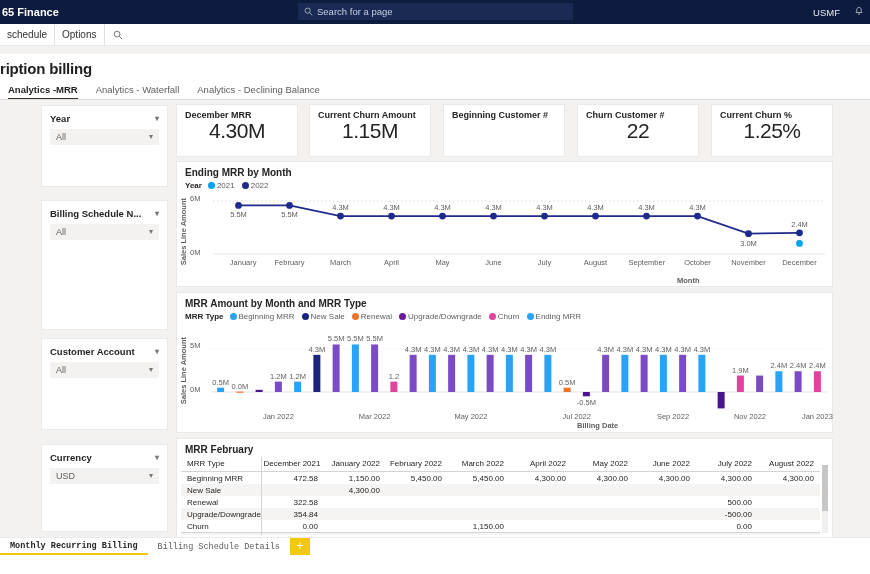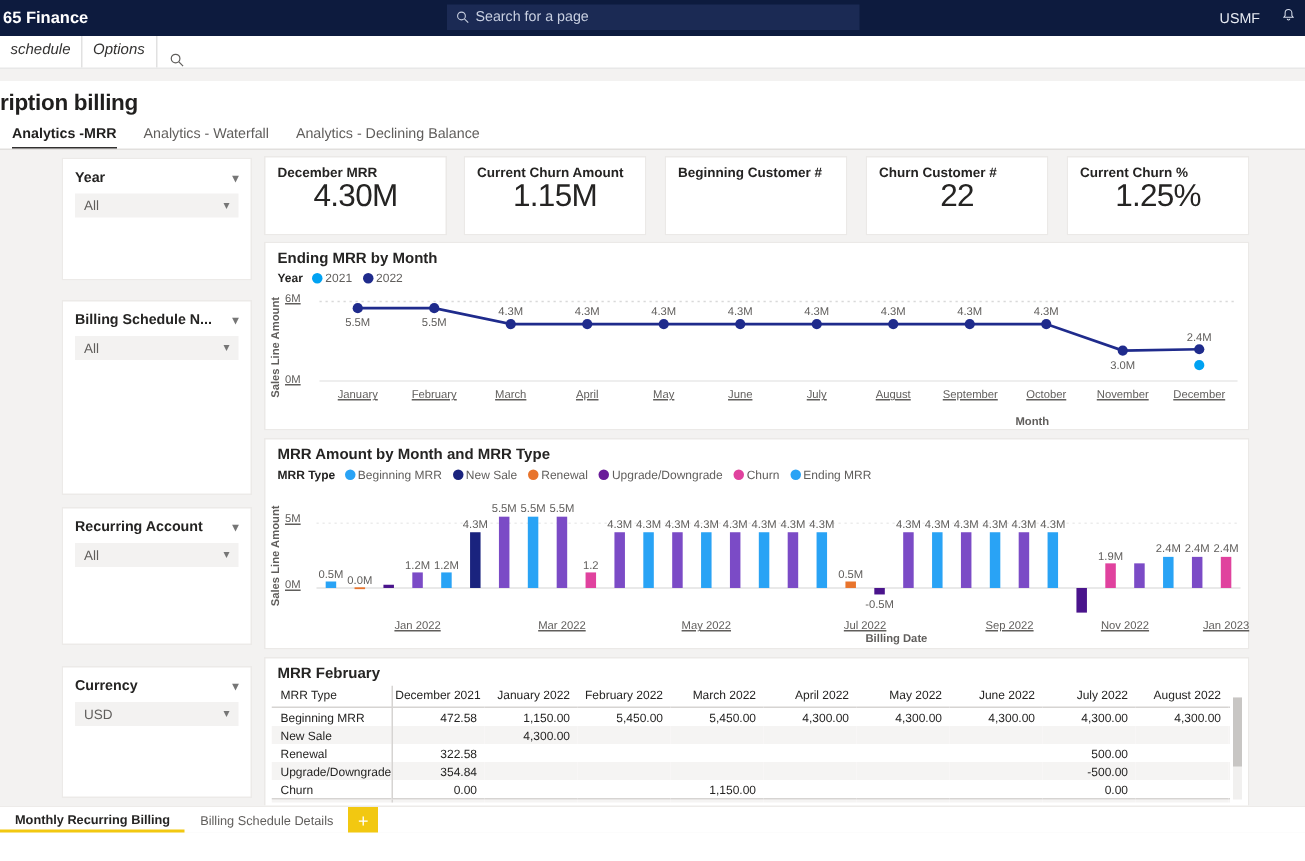--- a/index.html
+++ b/index.html
@@ -18,22 +18,22 @@
   .topbar-title { font-size:11px; font-weight:600; padding-left:2px; white-space:nowrap;}
   .topsearch {
     position:absolute; left:298px; top:3px; width:275px; height:17px;
     background:#1b2a54; display:flex; align-items:center; gap:4px;
     padding:0 6px; color:#c8cfe0; font-size:9.5px;
   }
   .topsearch svg { flex:0 0 auto; }
   .top-right { position:absolute; right:6px; display:flex; align-items:center; gap:14px; font-size:9.5px; color:#e6eaf2;}
   
   .actionbar {
-    height:22px; background:#ffffff; display:flex; align-items:flex-end;
-    border-bottom:1px solid #e8e8e8; font-size:10px; color:#323130;font-style:italic;
+    height:22px; background:#ffffff; display:flex; align-items:center;
+    border-bottom:1px solid #e8e8e8; font-size:10px; color:#323130;
   }
   .actionbar .ab-item { padding:0 7px; height:22px; line-height:22px; border-right:1px solid #e1e1e1;}
   .actionbar .ab-item:first-child { border-left:none; }
   .actionbar .ab-search { padding:0 8px; display:flex; align-items:center;}
   .gapstrip { height:8px; background:#f3f2f1; }
   
   .page-head { background:#fff; padding:6px 0 0 0; }
   .page-title { font-size:15px; font-weight:700; color:#201f1e; padding-left:0; letter-spacing:-.2px;}
   .tabs { display:flex; gap:18px; padding:7px 0 0 8px; font-size:9.5px; }
   .tab { color:#605e5c; padding-bottom:3px; white-space:nowrap;}
@@ -66,37 +66,37 @@
   .vis { position:absolute; background:#fff; border:1px solid #ebe9e7;}
   .vis-title { font-size:10px; font-weight:700; color:#252423; padding:5px 0 0 8px;}
   .legend { display:flex; align-items:center; gap:4px; padding:3px 0 0 8px; font-size:8px; color:#605e5c; flex-wrap:nowrap;}
   .legend b { font-weight:700; color:#252423; font-size:8px; margin-right:2px;}
   .lg { display:inline-flex; align-items:center; gap:2px; white-space:nowrap; margin-right:3px;}
   .dot { width:7px; height:7px; border-radius:50%; display:inline-block;}
   .axis-y-title {
     position:absolute; writing-mode:vertical-rl; transform:rotate(180deg);
     font-size:7.5px; color:#605e5c; font-weight:700;
   }
-  .axis-label { position:absolute; font-size:7.5px; color:#605e5c; white-space:nowrap;text-decoration:underline;}
+  .axis-label { position:absolute; font-size:7.5px; color:#605e5c; white-space:nowrap;}
   .axis-x-title { position:absolute; font-size:7.5px; color:#605e5c; font-weight:700;}
   .dlabel { position:absolute; font-size:7.5px; color:#605e5c; white-space:nowrap;}
   
   .tbl { width:100%; border-collapse:collapse; font-size:8px; color:#252423; table-layout:fixed;}
   .tbl th { font-weight:400; color:#252423; text-align:right; padding:2px 5px 3px 2px; border-bottom:1px solid #d6d4d2; white-space:nowrap; font-size:8px;}
   .tbl th.lft, .tbl td.lft { text-align:left; padding-left:6px; border-right:1px solid #d6d4d2;}
   .tbl td { text-align:right; padding:1.5px 5px 1.5px 2px; white-space:nowrap; font-size:8px;}
   .tbl tr.alt td { background:#f5f4f3; }
   .tbl tr.last td { border-top:1px solid #d6d4d2;}
   .hscroll { position:absolute; left:182px; right:14px; bottom:4px; height:6px; background:#e9e8e7;}
   .hscroll i { position:absolute; left:0; top:0; height:6px; width:56%; background:#c8c6c4; display:block;}
   .vscroll { position:absolute; right:4px; top:26px; bottom:14px; width:6px; background:#f1f0ef;}
   .vscroll i { position:absolute; left:0; top:0; width:6px; height:68%; background:#c8c6c4; display:block;}
   .scroll-arrow { position:absolute; font-size:7px; color:#8a8886;}
   
-  .bottombar { position:absolute; left:0; bottom:0; width:870px; height:18px; background:#fff; display:flex; align-items:stretch; border-top:1px solid #edebe9;}
+  .bottombar { position:absolute; left:0; bottom:0; width:870px; height:18px; background:#fff; display:flex; align-items:stretch; border-top:1px solid #edebe9;font-family:Liberation Mono, monospace;}
   .btab { display:flex; align-items:center; padding:0 10px; font-size:8.5px; color:#605e5c; white-space:nowrap;}
   .btab.active { color:#252423; font-weight:700; border-bottom:2px solid #f2c811;}
   .badd { width:20px; background:#f2c811; display:flex; align-items:center; justify-content:center; color:#fff; font-size:12px;}
 </style>
 </head>
 <body>
 
 <div class="topbar">
   <div class="topbar-title">65 Finance</div>
   <div class="topsearch">
@@ -158,21 +158,21 @@
       <span class="chev">▾</span>
     </div>
     <div class="slicer-val">
       <span>All</span>
       <span class="chev">▾</span>
     </div>
   </div>
 
   <div class="slicer" style="top:238px;height:92px;">
     <div class="slicer-head">
-      <span>Recurring Account</span>
+      <span>Customer Account</span>
       <span class="chev">▾</span>
     </div>
     <div class="slicer-val">
       <span>All</span>
       <span class="chev">▾</span>
     </div>
   </div>
 
   <div class="slicer" style="top:344px;height:88px;">
     <div class="slicer-head">
@@ -235,21 +235,21 @@
         <circle cx="367.5" cy="54.05882352941177" r="3.4" fill="#1F2B8C"></circle>
         <circle cx="418.5" cy="54.05882352941177" r="3.4" fill="#1F2B8C"></circle>
         <circle cx="469.5" cy="54.05882352941177" r="3.4" fill="#1F2B8C"></circle>
         <circle cx="520.5" cy="54.05882352941177" r="3.4" fill="#1F2B8C"></circle>
         <circle cx="571.5" cy="71.70588235294117" r="3.4" fill="#1F2B8C"></circle>
         <circle cx="622.5" cy="70.8235294117647" r="3.4" fill="#1F2B8C"></circle>
         <circle cx="622.5" cy="81.41176470588235" r="3.4" fill="#00A2F2"></circle>
       </svg>
 
     <div id="line-x-labels">
-        <div class="axis-label" style="left: 43.5px; top: 96px; width: 36px; text-align: center;">January</div>
+        <div class="axis-label" style="left: 43.5px; top: 96px; width: 36px; text-align: right;">January</div>
         <div class="axis-label" style="left: 94.5px; top: 96px; width: 36px; text-align: center;">February</div>
         <div class="axis-label" style="left: 145.5px; top: 96px; width: 36px; text-align: center;">March</div>
         <div class="axis-label" style="left: 196.5px; top: 96px; width: 36px; text-align: center;">April</div>
         <div class="axis-label" style="left: 247.5px; top: 96px; width: 36px; text-align: center;">May</div>
         <div class="axis-label" style="left: 298.5px; top: 96px; width: 36px; text-align: center;">June</div>
         <div class="axis-label" style="left: 349.5px; top: 96px; width: 36px; text-align: center;">July</div>
         <div class="axis-label" style="left: 400.5px; top: 96px; width: 36px; text-align: center;">August</div>
         <div class="axis-label" style="left: 451.5px; top: 96px; width: 36px; text-align: center;">September</div>
         <div class="axis-label" style="left: 502.5px; top: 96px; width: 36px; text-align: center;">October</div>
         <div class="axis-label" style="left: 553.5px; top: 96px; width: 36px; text-align: center;">November</div>

